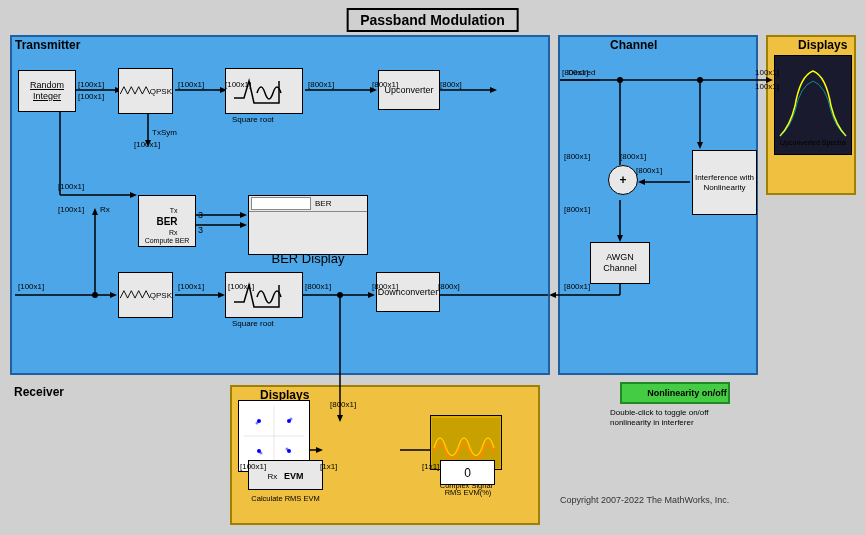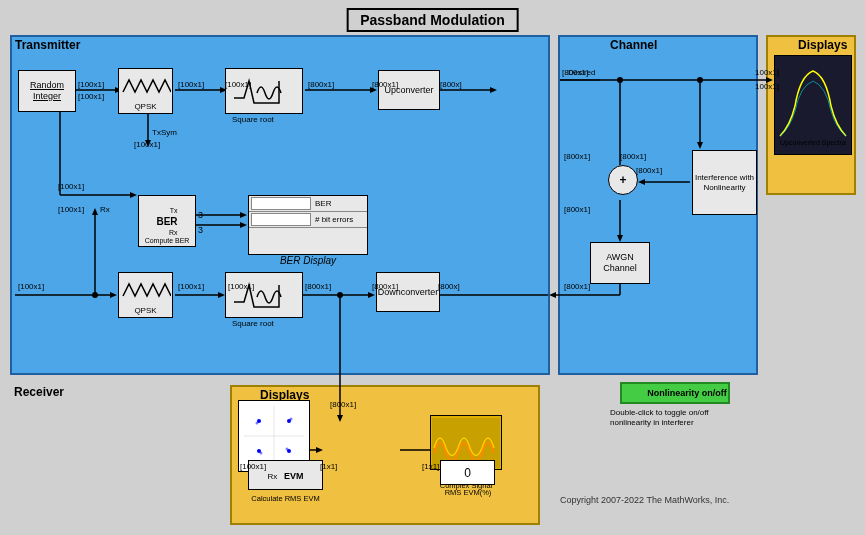--- a/index.html
+++ b/index.html
@@ -132,21 +132,21 @@
     }
 
     
     .qpsk-block {
       position: absolute;
       background: #e8e8e8;
       border: 1.5px solid #000;
       display: flex;
       align-items: center;
       justify-content: center;
-      flex-direction: column;
+      flex-direction: row;
       text-align: center;
     }
 
     
     .ber-display {
       position: absolute;
       background: #e8e8e8;
       border: 1.5px solid #000;
     }
 
@@ -392,25 +392,21 @@
     <div style="font-size:7px;text-align:right;margin-top:2px;">Rx</div>
   </div>
   <div style="position:absolute;bottom:2px;left:0;right:0;text-align:center;font-size:7px;">Compute BER</div>
 </div>
 
 <div class="ber-display" style="left:248px;top:195px;width:120px;height:60px;">
   <div class="ber-row">
     <div class="ber-value-box"></div>
     <span>BER</span>
   </div>
-  <div class="ber-row">
-    <div class="ber-value-box"></div>
-    <span># bit errors</span>
-  </div>
-  <div style="position:absolute;bottom:-12px;left:0;right:0;text-align:center;font-size:10px;font-style:italic;">BER Display</div>
+  <div style="position:absolute;bottom:-12px;left:0;right:0;text-align:center;font-size:13px;">BER Display</div>
 </div>
 
 <div class="qpsk-block" style="left:118px;top:272px;width:55px;height:46px;">
   <svg width="50" height="30" viewBox="0 0 50 30">
     <polyline points="2,20 8,8 14,20 20,8 26,20 32,8 38,20 44,8 50,20" stroke="#000" stroke-width="1.5" fill="none"></polyline>
   </svg>
   <span style="font-size:8px;">QPSK</span>
 </div>
 
 <div class="sqroot-block" style="left:225px;top:272px;width:78px;height:46px;">

